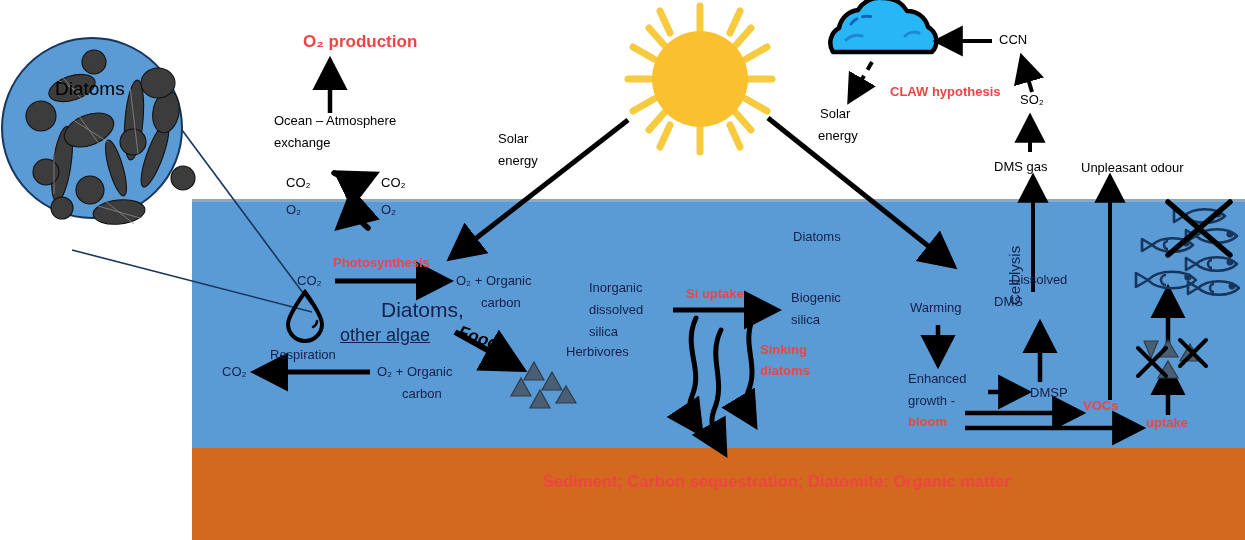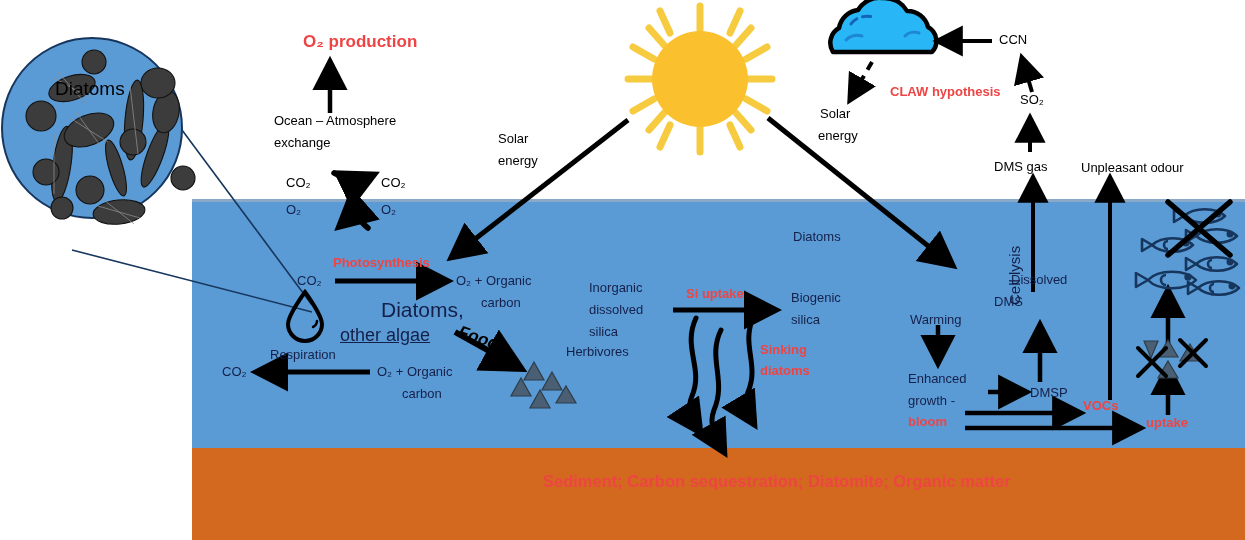--- a/index.html
+++ b/index.html
@@ -264,21 +264,21 @@
   <div class="lbl" style="left:589px;top:300px;">dissolved</div>
   <div class="lbl" style="left:589px;top:322px;">silica</div>
 
   <div class="lbl b" style="left:686px;top:284px;">Si uptake</div>
   <div class="lbl" style="left:791px;top:288px;">Biogenic</div>
   <div class="lbl" style="left:791px;top:310px;">silica</div>
 
   <div class="lbl b" style="left:760px;top:340px;">Sinking</div>
   <div class="lbl b" style="left:760px;top:361px;">diatoms</div>
 
-  <div class="lbl" style="left:910px;top:298px;margin-top:12px;">Warming</div>
+  <div class="lbl" style="left:910px;top:298px;">Warming</div>
   <div class="lbl" style="left:908px;top:369px;">Enhanced</div>
   <div class="lbl" style="left:908px;top:391px;">growth -</div>
   <div class="lbl b" style="left:908px;top:412px;">bloom</div>
 
   <div class="lbl" style="left:1030px;top:383px;">DMSP</div>
   <div class="lbl" style="left:1005px;top:305px;transform:rotate(-90deg);transform-origin:left top;font-size:15px;">Cell lysis</div>
   <div class="lbl" style="left:1011px;top:270px;">Dissolved</div>
   <div class="lbl" style="left:994px;top:292px;">DMS</div>
 
   <div class="lbl b" style="left:1083px;top:396px;">VOCs</div>

